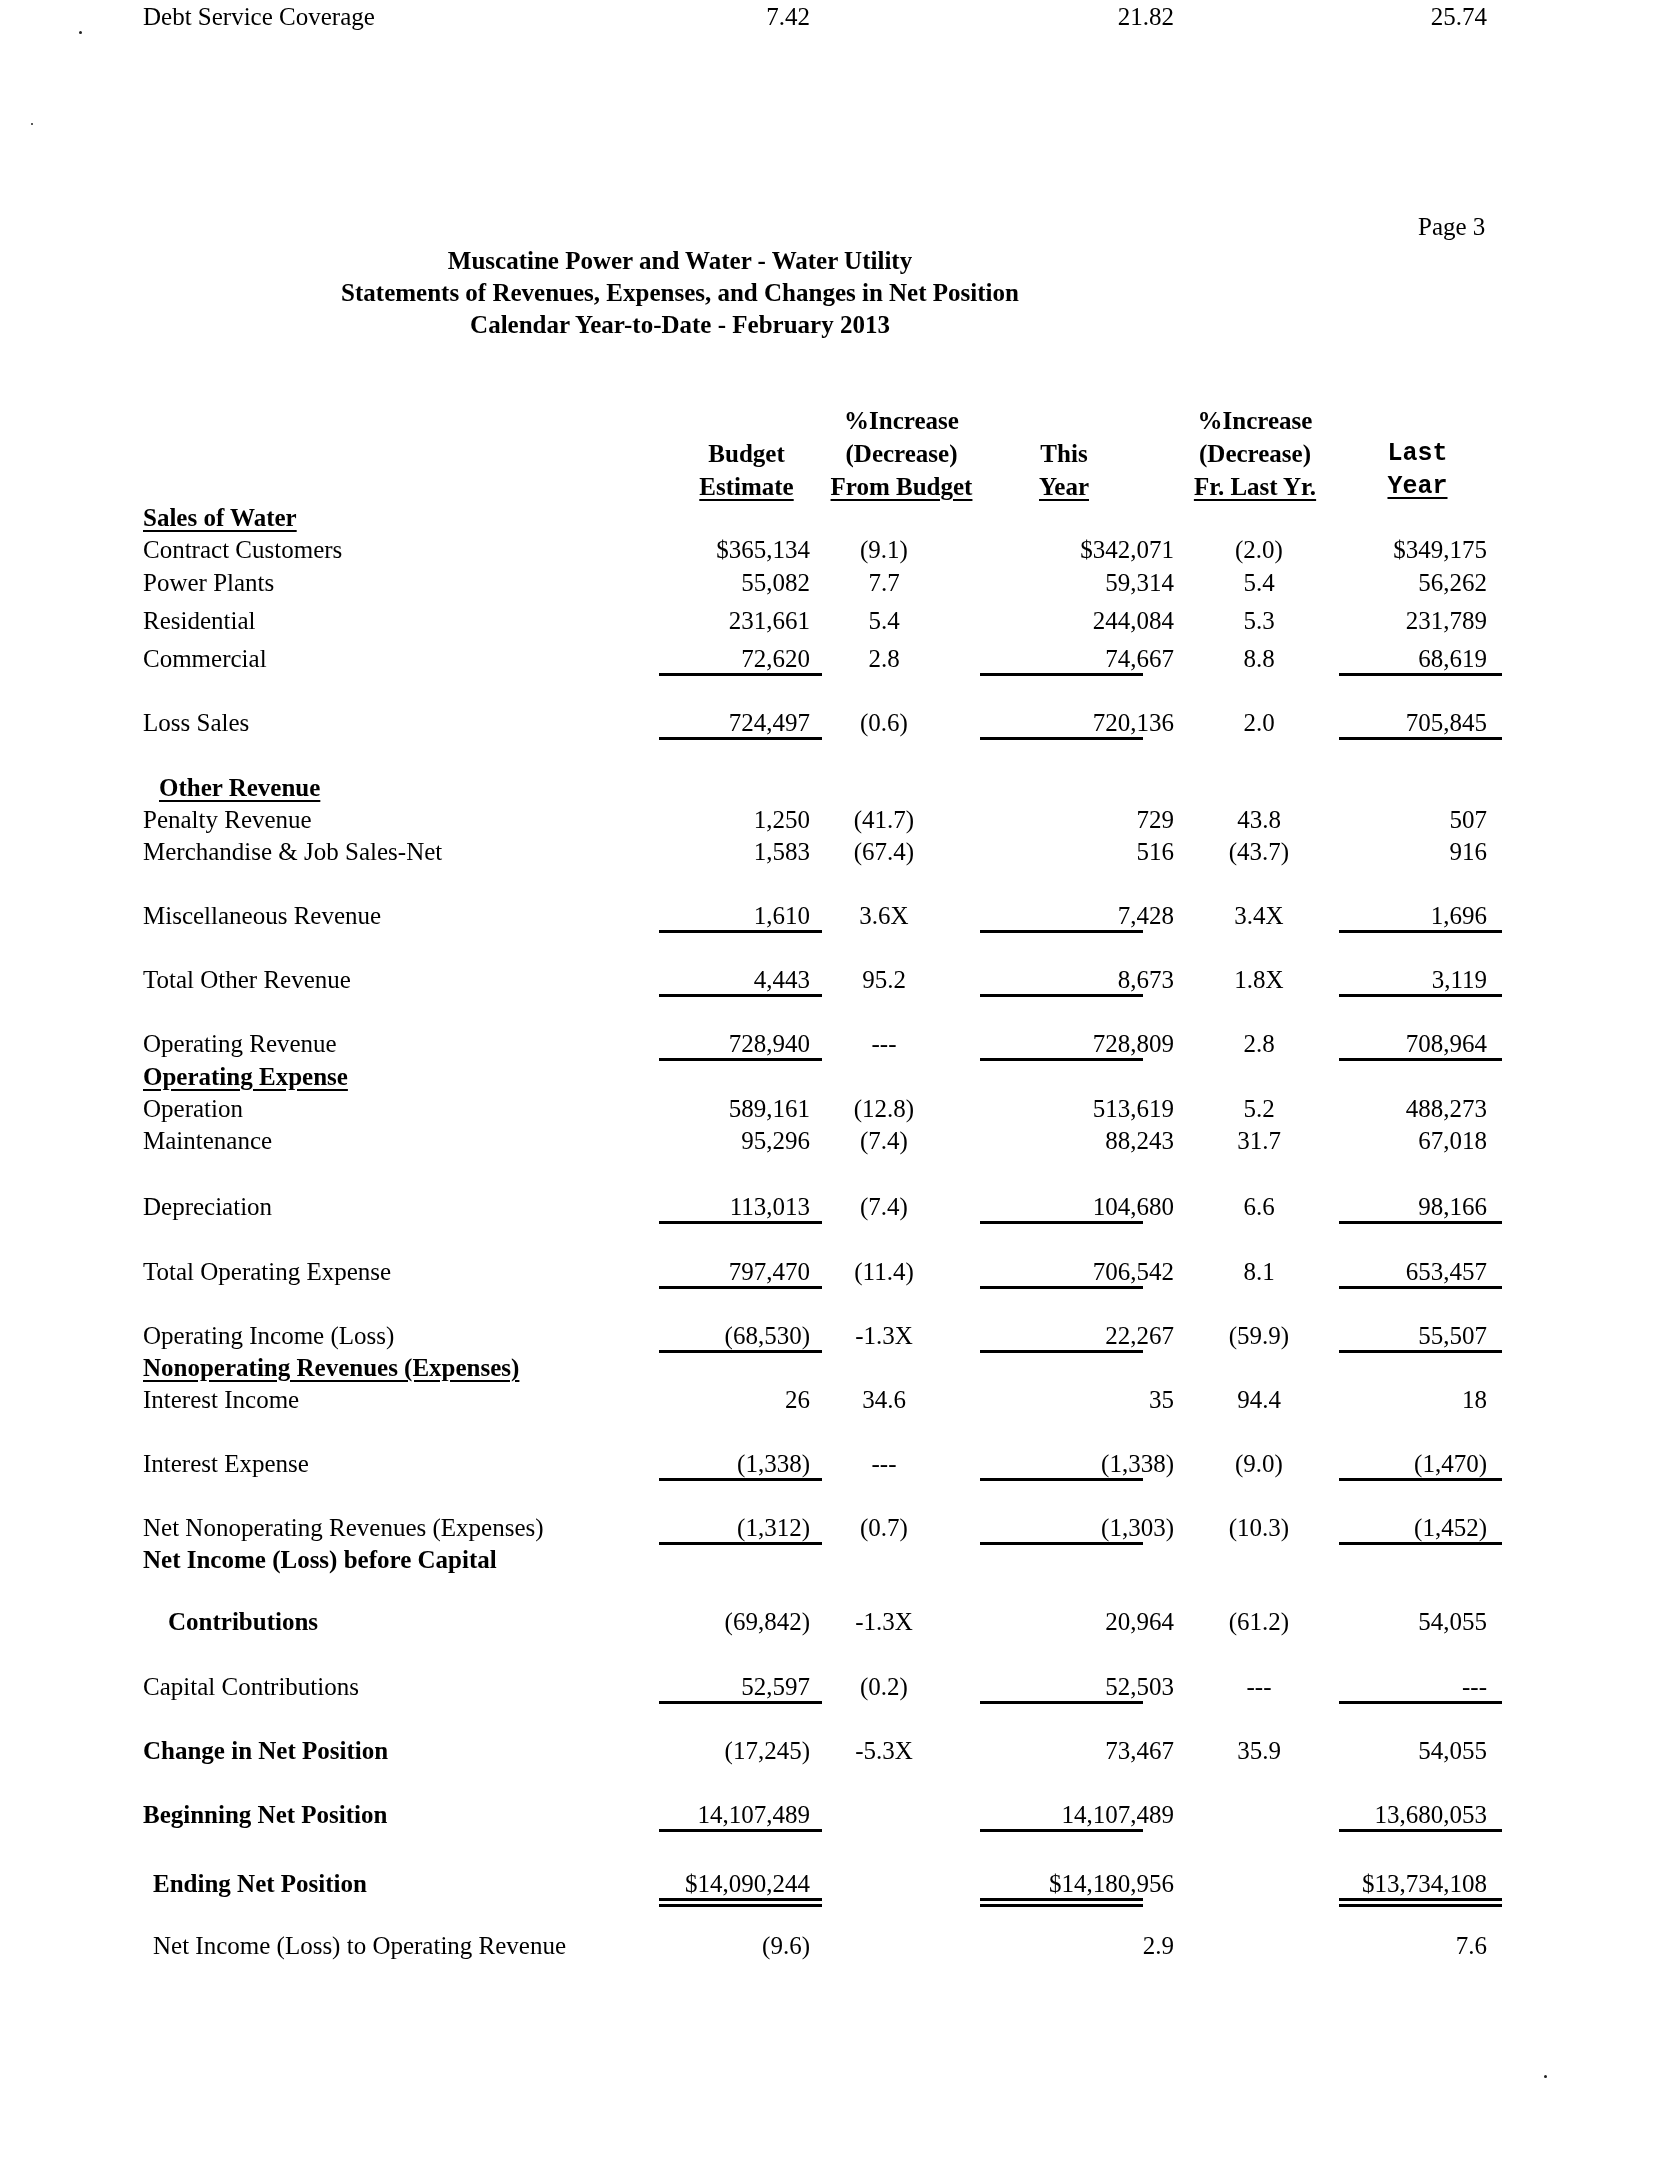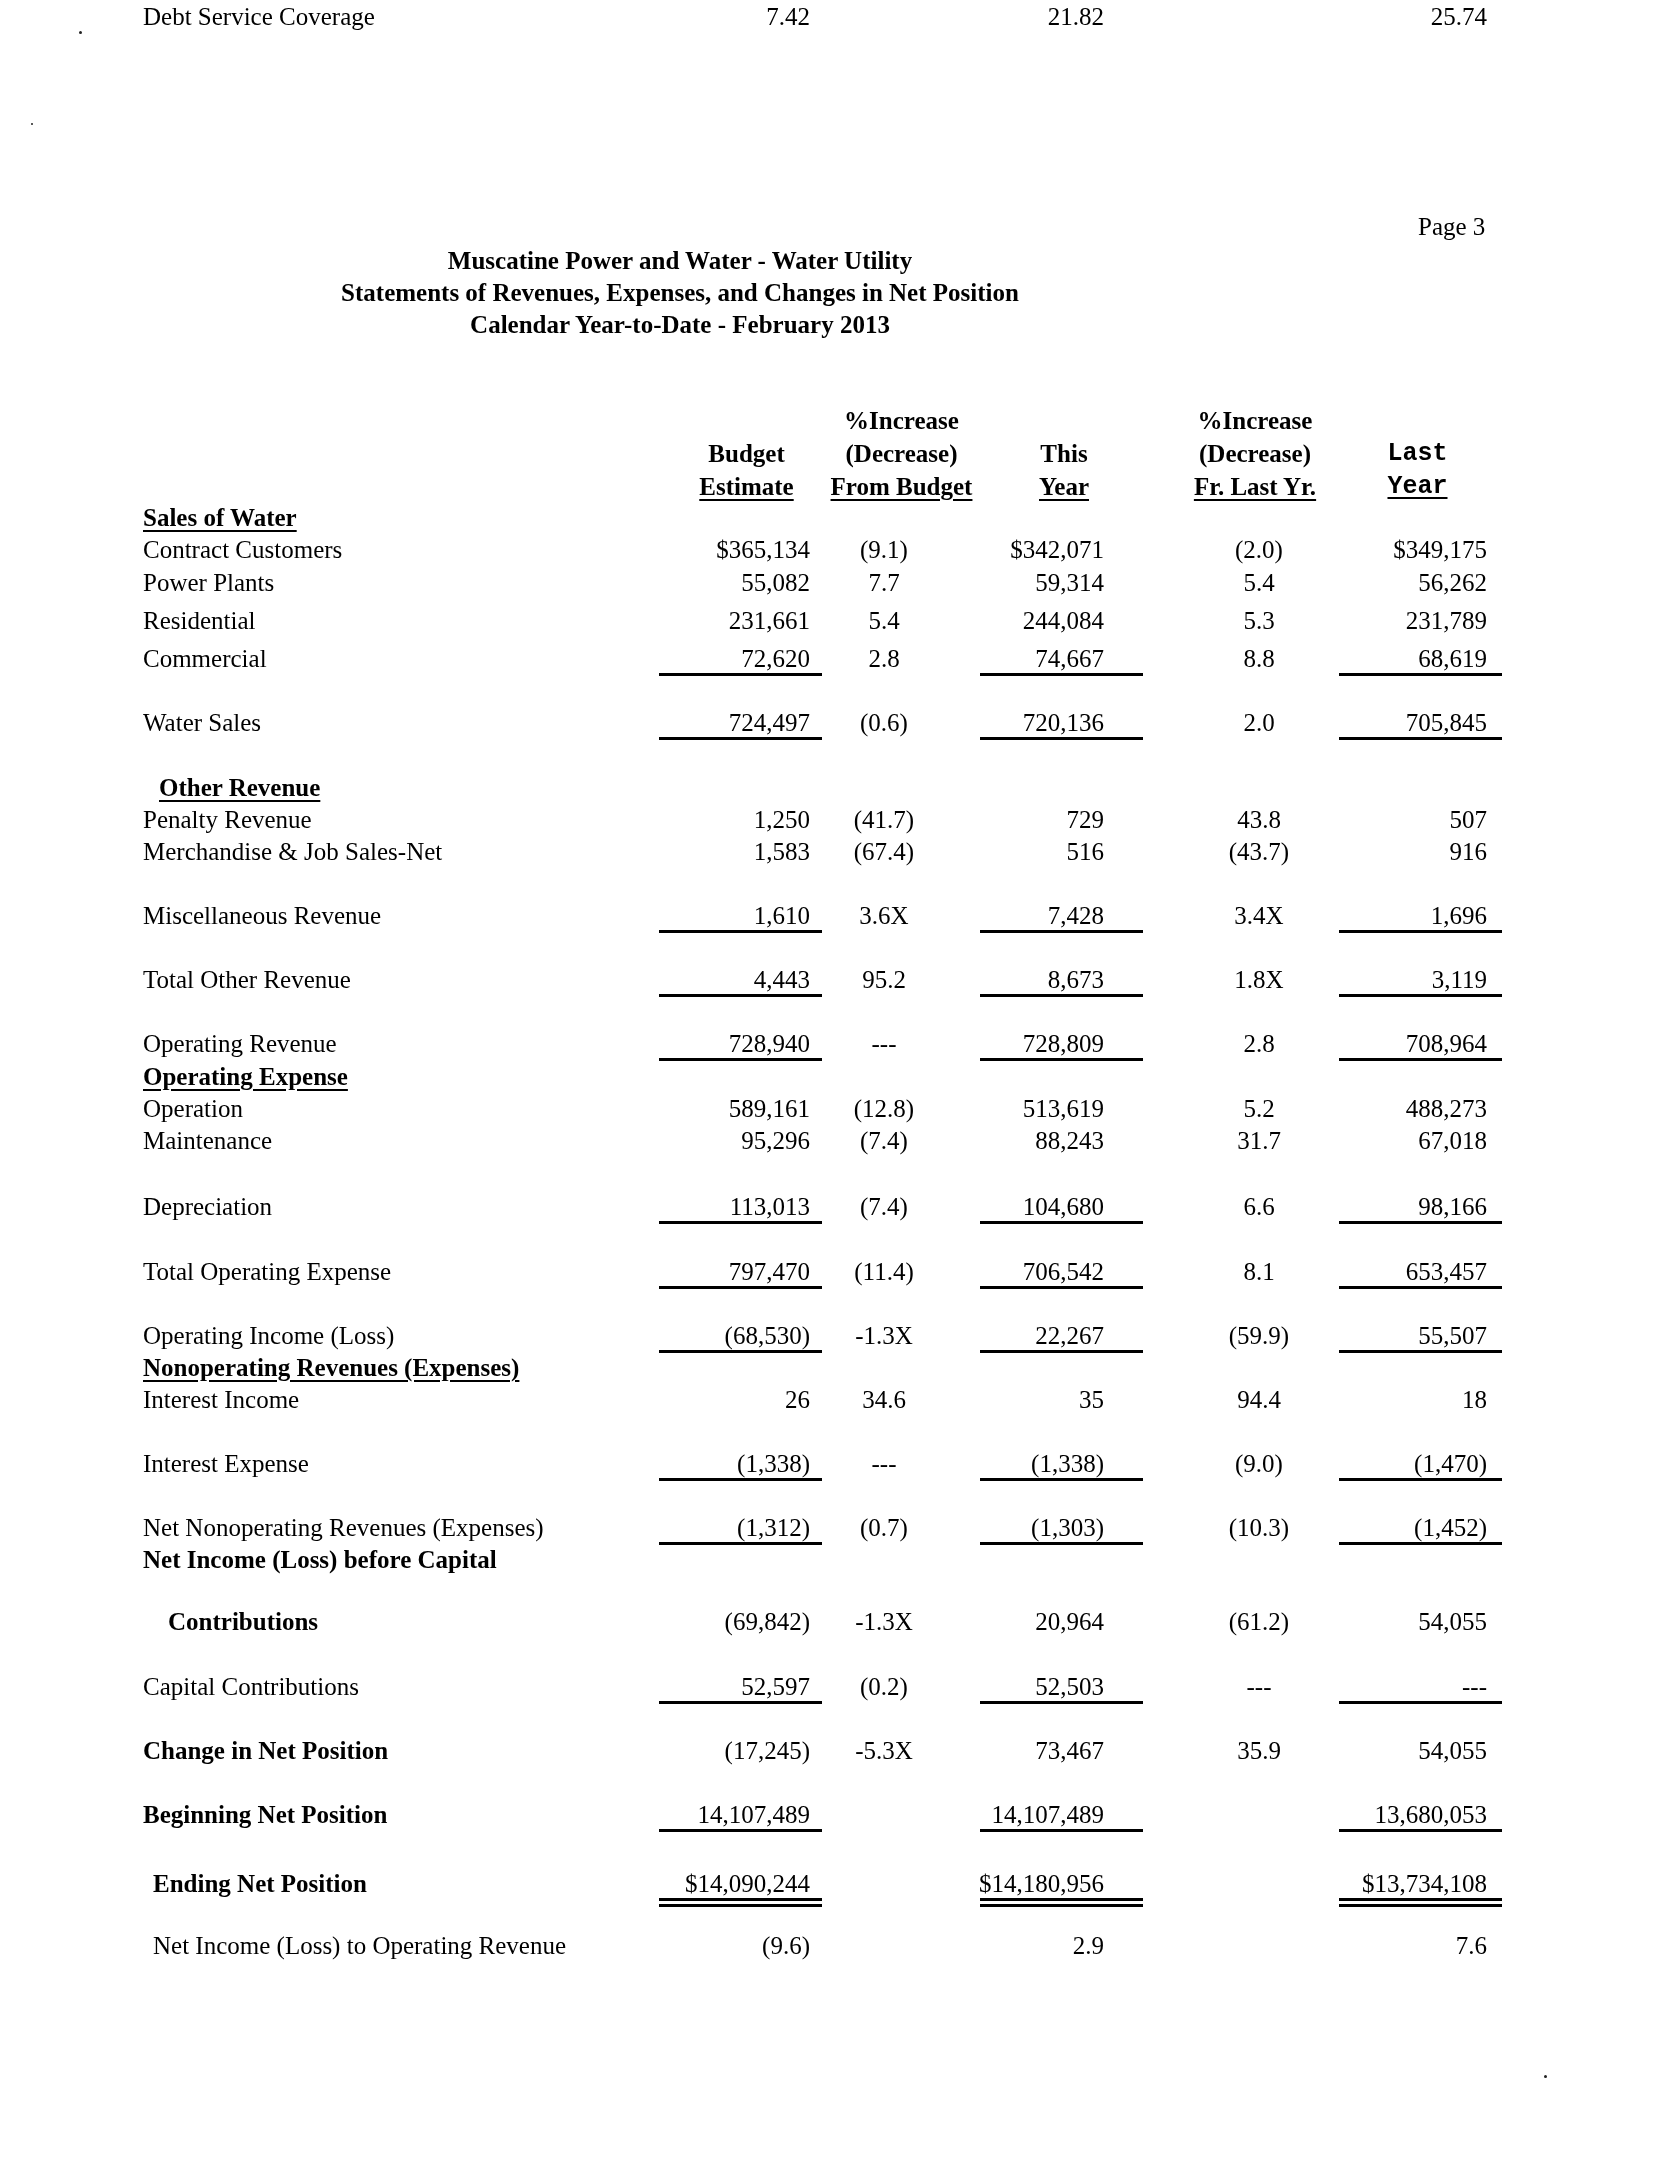--- a/index.html
+++ b/index.html
@@ -18,21 +18,21 @@
 
   .row { position: absolute; left: 0; width: 1676px; height: 33px; font-size: 25px; line-height: 33px; padding-left: 9px; }
   .row .lbl { position: absolute; left: 143px; white-space: nowrap; }
   .row .lbl.bold { font-weight: bold; }
   .row .lbl.sec { font-weight: bold; text-decoration: underline; text-decoration-thickness: 2px; text-underline-offset: 3.5px; }
   .row .lbl.ind { left: 168px; }
   .row .lbl.ind2 { left: 153px; }
   .cell { position: absolute; top: 0; text-align: right; white-space: nowrap; }
   .c-budget { left: 657px; width: 153px; }
   .c-pb { left: 820px; width: 128px; text-align: center; }
-  .c-this { left: 958px; width: 146px; }
+  .c-this { left: 1028px; width: 146px; }
   .c-pl { left: 1195px; width: 128px; text-align: center; }
   .c-last { left: 1339px; width: 148px; }
   .line { position: absolute; height: 2.5px; background: #000; }
   .l-budget { left: 659px; width: 163px; }
   .l-this { left: 980px; width: 163px; }
   .l-last { left: 1339px; width: 163px; }
 </style>
 </head>
 <body>
 
@@ -104,21 +104,21 @@
       <span class="cell c-budget">72,620</span>
       <span class="cell c-pb">2.8</span>
       <span class="cell c-this">74,667</span>
       <span class="cell c-pl">8.8</span>
       <span class="cell c-last">68,619</span>
       <div class="line l-budget" style="top: 31px;"></div>
       <div class="line l-this" style="top: 31px;"></div>
       <div class="line l-last" style="top: 31px;"></div>
     </div>
     <div class="row" style="top: 706px;">
-      <span class="lbl">Water Sales</span>
+      <span class="lbl">Loss Sales</span>
       <span class="cell c-budget">724,497</span>
       <span class="cell c-pb">(0.6)</span>
       <span class="cell c-this">720,136</span>
       <span class="cell c-pl">2.0</span>
       <span class="cell c-last">705,845</span>
       <div class="line l-budget" style="top: 31px;"></div>
       <div class="line l-this" style="top: 31px;"></div>
       <div class="line l-last" style="top: 31px;"></div>
     </div>
     <div class="row" style="top: 771px; margin-left: 16px;">

